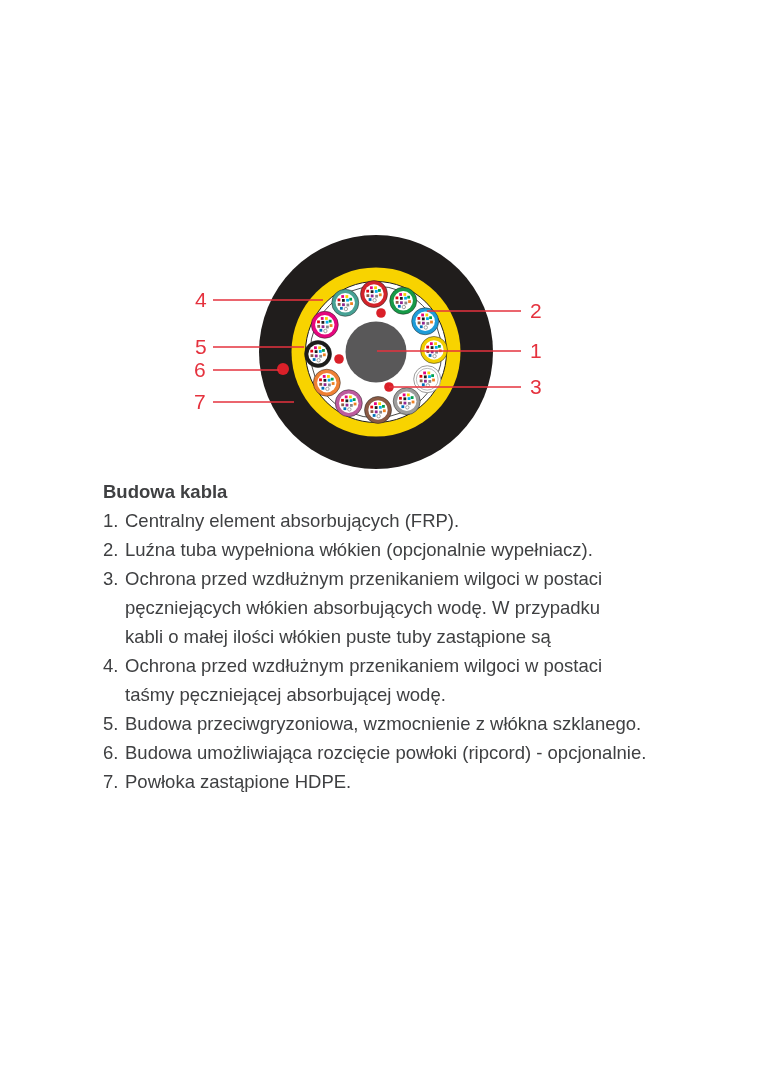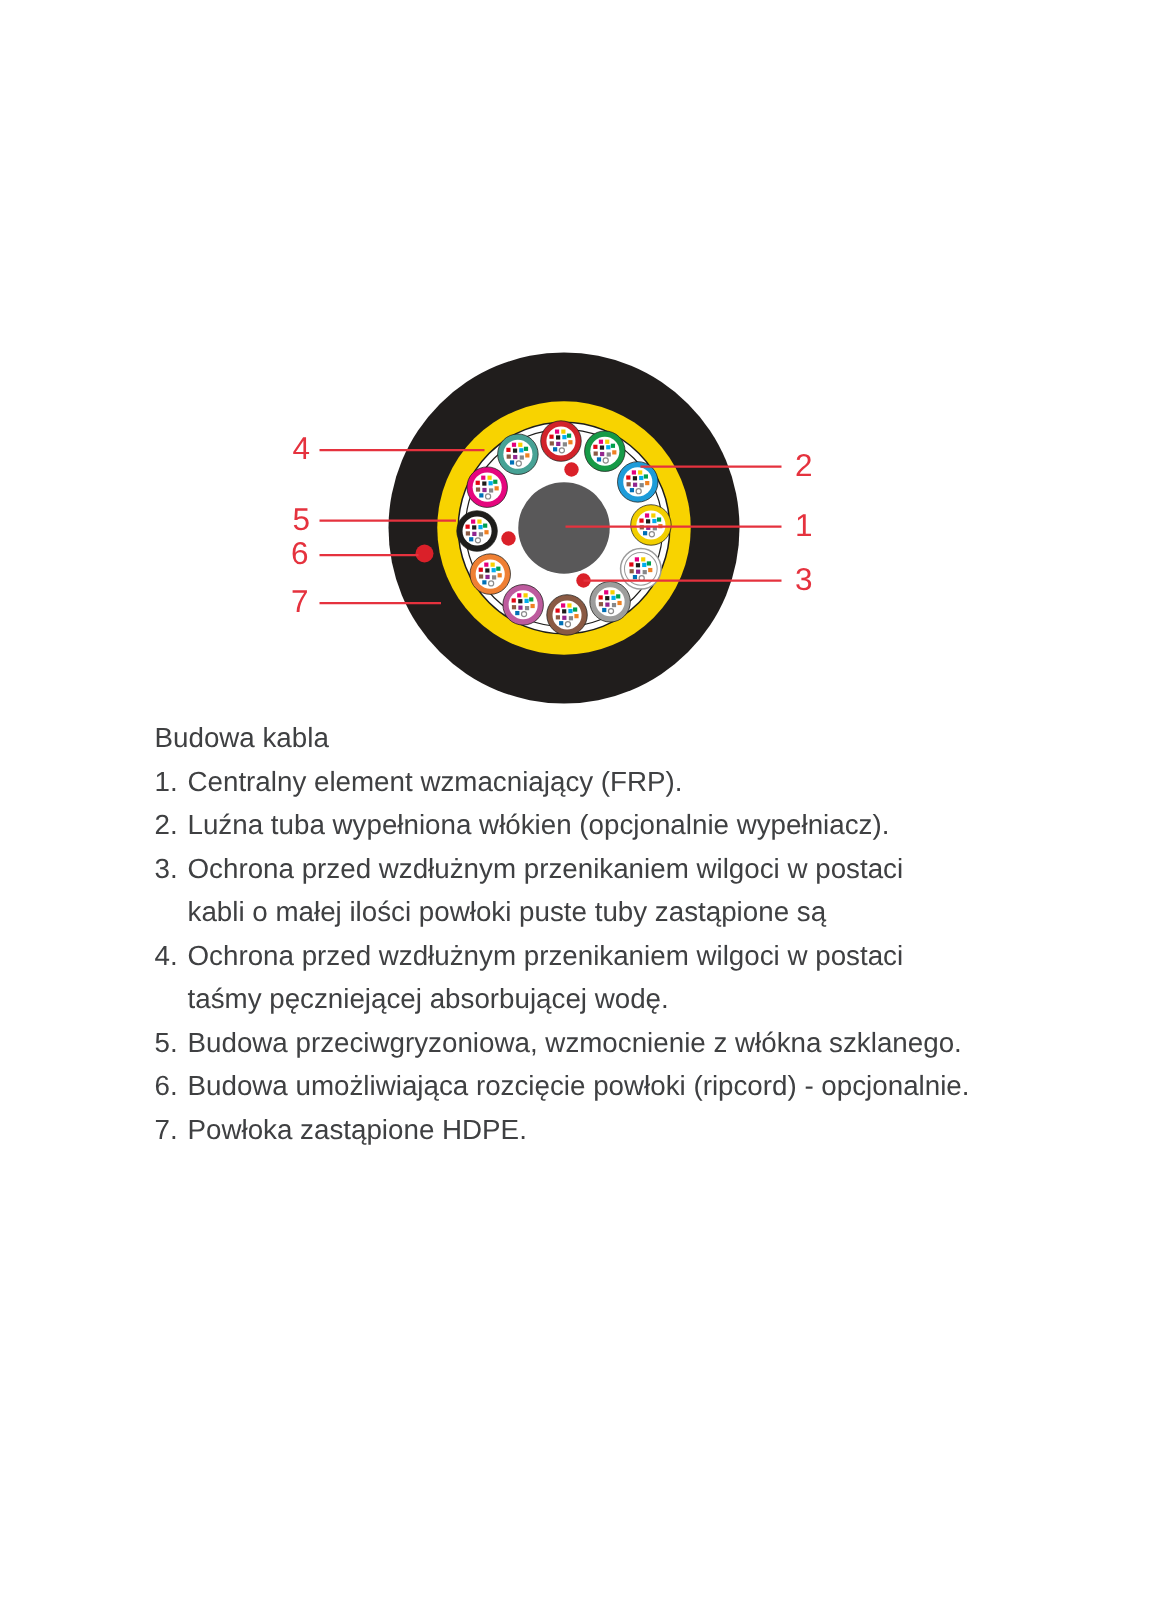--- a/index.html
+++ b/index.html
@@ -4,21 +4,21 @@
 <title>Budowa kabla</title>
 <style>
   html,body{margin:0;padding:0;background:#ffffff;}
   body{width:784px;height:1066px;position:relative;overflow:hidden;
        font-family:"Liberation Sans","DejaVu Sans",sans-serif;}
   #page{position:absolute;inset:0;background:#ffffff;}
   #cable-svg{position:absolute;left:0;top:0;}
   .callout-num{position:absolute;font-size:21px;line-height:22px;font-weight:400;}
   #legend{position:absolute;left:103px;top:477px;width:600px;color:#3f4042;
           font-size:18.5px;line-height:29px;}
-  #legend-title{font-weight:normal;height:29px;}
+  #legend-title{font-weight:bold;height:29px;}
   .legend-item{position:relative;padding-left:22px;}
   .legend-item .num{position:absolute;left:0;top:0;}
   .legend-line{height:29px;white-space:nowrap;}
 </style>
 </head>
 <body>
 
 <div id="page">
 
   <svg id="cable-svg" width="784" height="470" viewBox="0 0 784 470">
@@ -240,30 +240,31 @@
       <div class="callout-num" style="left: 530px; top: 300px; color: rgb(229, 50, 62);">2</div>
       <div class="callout-num" style="left: 530px; top: 340px; color: rgb(229, 50, 62);">1</div>
       <div class="callout-num" style="left: 530px; top: 376px; color: rgb(229, 50, 62);">3</div>
     </div>
 
   <div id="legend" style="color: rgb(63, 64, 66);">
     <div id="legend-title">Budowa kabla</div>
     <div id="legend-items">
         <div class="legend-item">
           <span class="num">1.</span>
-          <div class="legend-line">Centralny element wzmacniający (FRP).</div>
+          <div class="legend-line">Centralny element absorbujących (FRP).</div>
         </div>
         <div class="legend-item">
           <span class="num">2.</span>
           <div class="legend-line">Luźna tuba wypełniona włókien (opcjonalnie wypełniacz).</div>
         </div>
         <div class="legend-item">
           <span class="num">3.</span>
           <div class="legend-line">Ochrona przed wzdłużnym przenikaniem wilgoci w postaci</div>
-          <div class="legend-line">kabli o małej ilości powłoki puste tuby zastąpione są</div>
+          <div class="legend-line">pęczniejących włókien absorbujących wodę. W przypadku</div>
+          <div class="legend-line">kabli o małej ilości włókien puste tuby zastąpione są</div>
         </div>
         <div class="legend-item">
           <span class="num">4.</span>
           <div class="legend-line">Ochrona przed wzdłużnym przenikaniem wilgoci w postaci</div>
           <div class="legend-line">taśmy pęczniejącej absorbującej wodę.</div>
         </div>
         <div class="legend-item">
           <span class="num">5.</span>
           <div class="legend-line">Budowa przeciwgryzoniowa, wzmocnienie z włókna szklanego.</div>
         </div>

